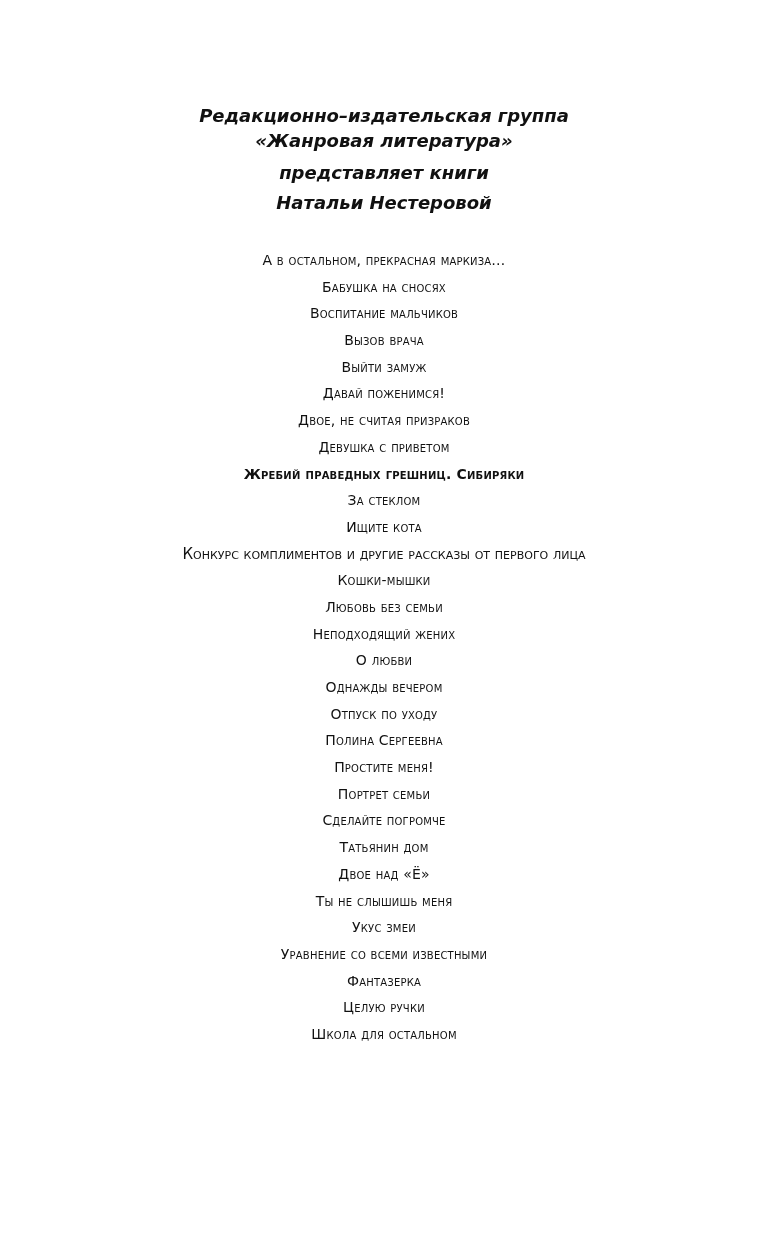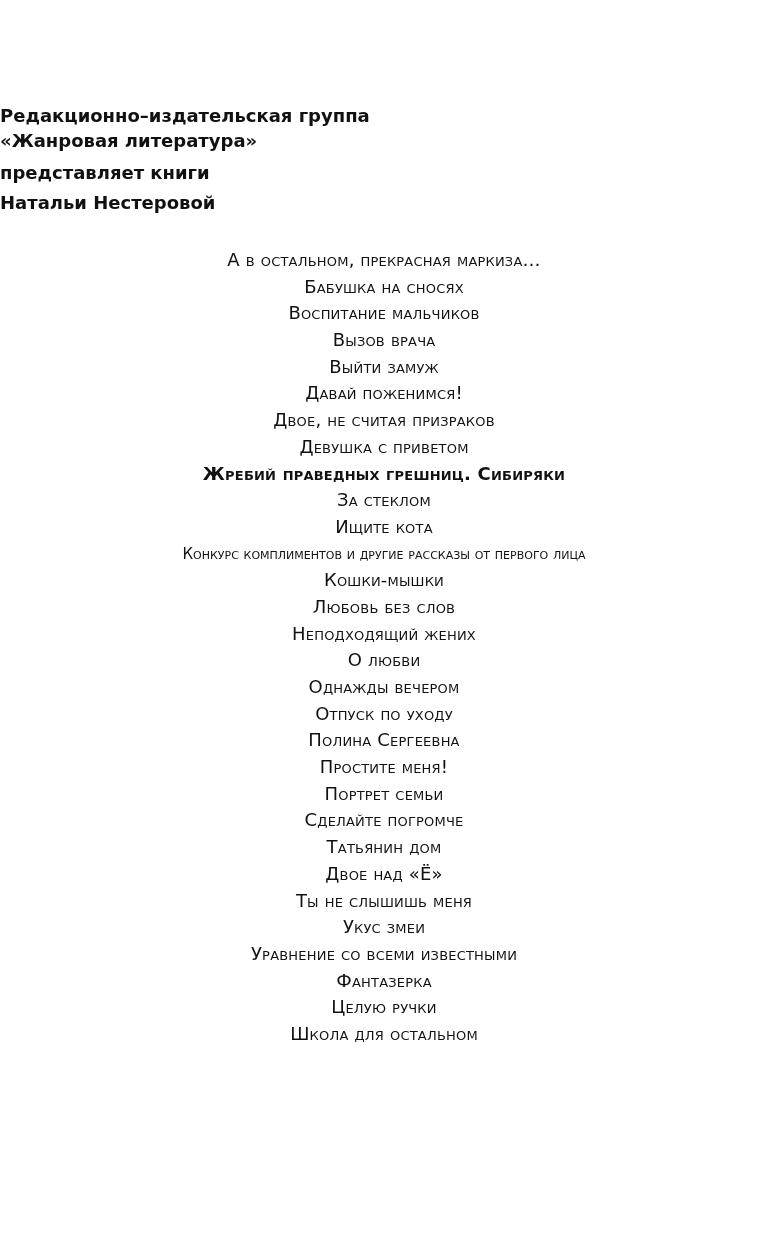--- a/index.html
+++ b/index.html
@@ -20,22 +20,24 @@
       left: 0;
       top: 0;
       width: 768px;
       height: 1241px;
     }
     .header {
       position: absolute;
       top: 103px;
       left: 0;
       width: 768px;
+      text-align: center;
       font-weight: bold;
       font-size: 18px;
+      font-style: italic;
     }
     .header .line {
       display: block;
       white-space: nowrap;
     }
     .header .l1 { height: 25px; line-height: 25px; }
     .header .l2 { height: 30px; line-height: 25px; }
     .header .l3 { height: 30px; line-height: 30px; }
     .header .l4 { height: 30px; line-height: 30px; }
 
@@ -47,21 +49,21 @@
       margin: 0;
       padding: 0;
       list-style: none;
       text-align: center;
     }
     .books li {
       display: block;
       height: 26.7px;
       line-height: 26.7px;
       white-space: nowrap;
-      font-size: 18px;
+      font-size: 14px;
       font-variant: small-caps;
       letter-spacing: 0.2px;
     }
     .books li.bold {
       font-weight: bold;
     }
     .books li.wide {
       font-size: 15px;
       letter-spacing: 0;
     }
@@ -84,21 +86,21 @@
     <li>Вызов врача</li>
     <li>Выйти замуж</li>
     <li>Давай поженимся!</li>
     <li>Двое, не считая призраков</li>
     <li>Девушка с приветом</li>
     <li class="bold">Жребий  праведных грешниц. Сибиряки</li>
     <li>За стеклом</li>
     <li>Ищите кота</li>
     <li class="wide">Конкурс комплиментов и другие рассказы от первого лица</li>
     <li>Кошки-мышки</li>
-    <li>Любовь без слов</li>
+    <li>Любовь без семьи</li>
     <li>Неподходящий жених</li>
     <li>О любви</li>
     <li>Однажды вечером</li>
     <li>Отпуск по уходу</li>
     <li>Полина Сергеевна</li>
     <li>Простите меня!</li>
     <li>Портрет семьи</li>
     <li>Сделайте погромче</li>
     <li>Татьянин дом</li>
     <li>Двое над «Ё»</li>

